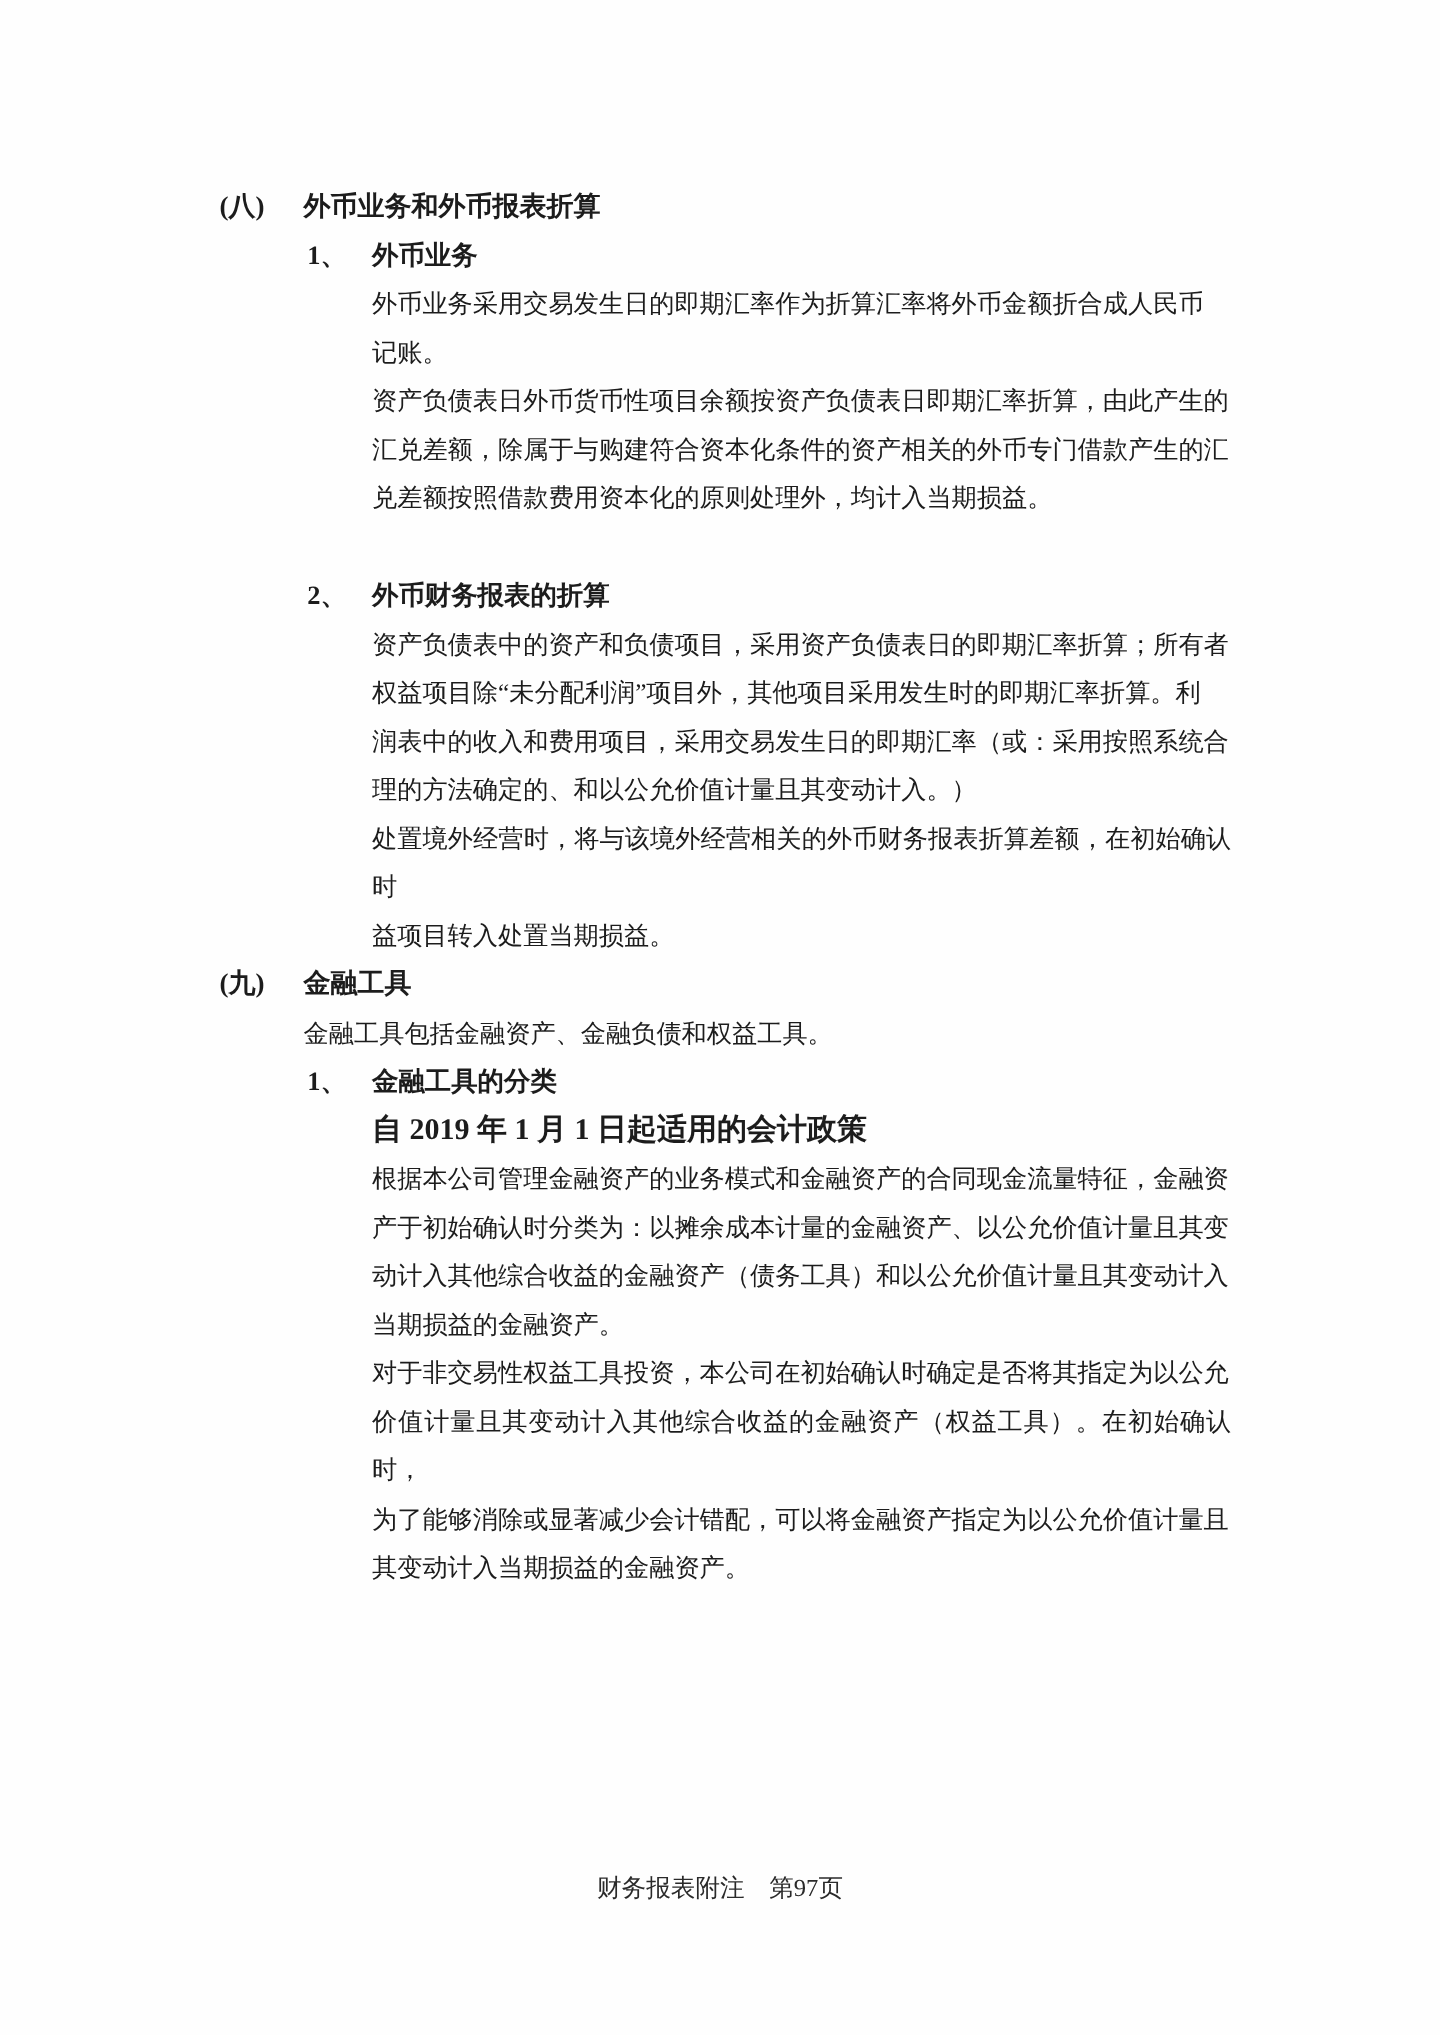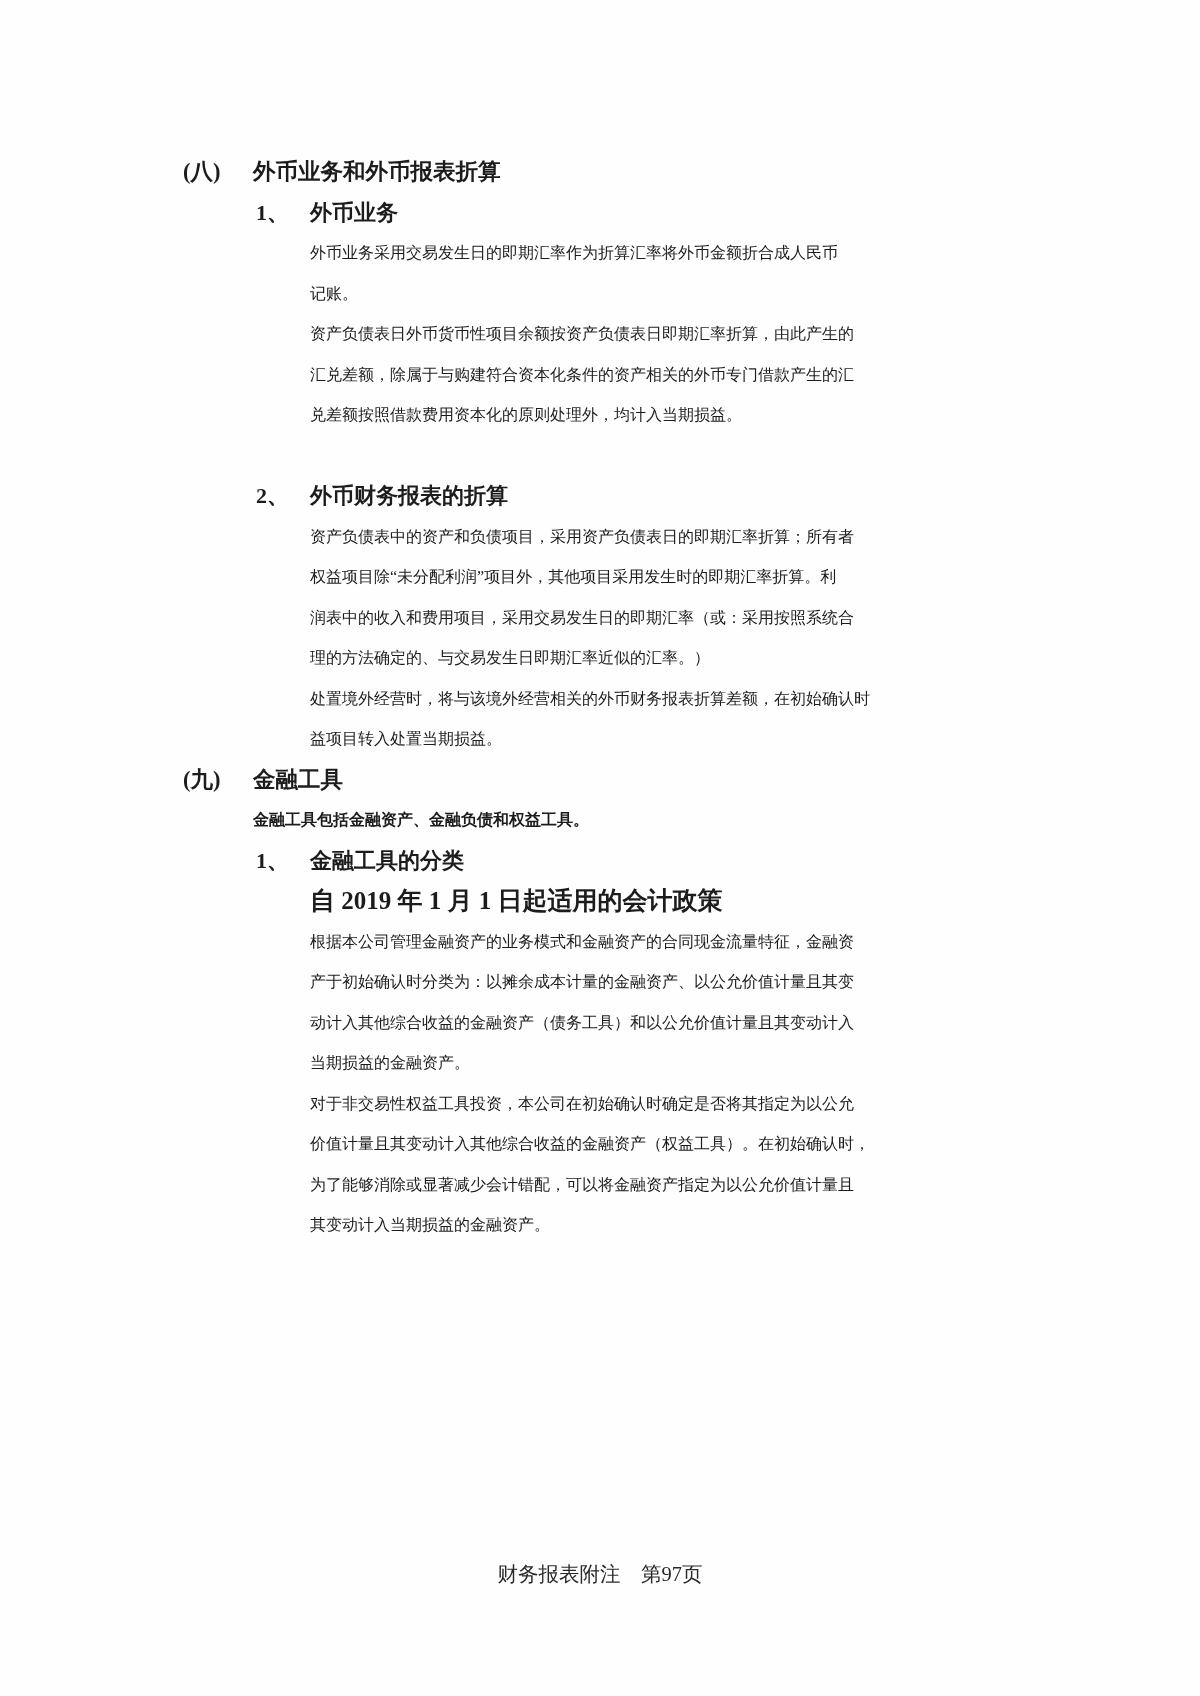--- a/index.html
+++ b/index.html
@@ -40,29 +40,28 @@
   .h3 {
     margin-left: 310px;
     width: 714px;
     font-weight: bold;
     font-size: 25px;
     line-height: 40.5px;
   }
   .p {
     margin-left: 310px;
     width: 716px;
-    font-size: 16px;
+    font-size: 21px;
     line-height: 40.5px;
     text-align: justify;
     white-space: pre-line;
   }
   .p.outdent {
     margin-left: 253px;
     width: 773px;
-    font-weight: bold;
   }
   .gap-before { margin-top: 40.5px; }
   .footer {
     position: absolute;
     top: 1560px;
     left: 0;
     width: 1200px;
     text-align: center;
     font-size: 20.5px;
     line-height: 28px;
@@ -93,21 +92,21 @@
 兑差额按照借款费用资本化的原则处理外，均计入当期损益。</div>
 
     <div class="row h2 gap-before">
       <span class="lbl">2、</span>
       <span>外币财务报表的折算</span>
     </div>
 
     <div class="p">资产负债表中的资产和负债项目，采用资产负债表日的即期汇率折算；所有者
 权益项目除“未分配利润”项目外，其他项目采用发生时的即期汇率折算。利
 润表中的收入和费用项目，采用交易发生日的即期汇率（或：采用按照系统合
-理的方法确定的、与交易发生日即期汇率近似的汇率。）</div>
+理的方法确定的、和以公允价值计量且其变动计入。）</div>
 
     <div class="p">处置境外经营时，将与该境外经营相关的外币财务报表折算差额，在初始确认时
 益项目转入处置当期损益。</div>
 
     <div class="row h1">
       <span class="lbl">(九)</span>
       <span>金融工具</span>
     </div>
 
     <div class="p outdent">金融工具包括金融资产、金融负债和权益工具。</div>

